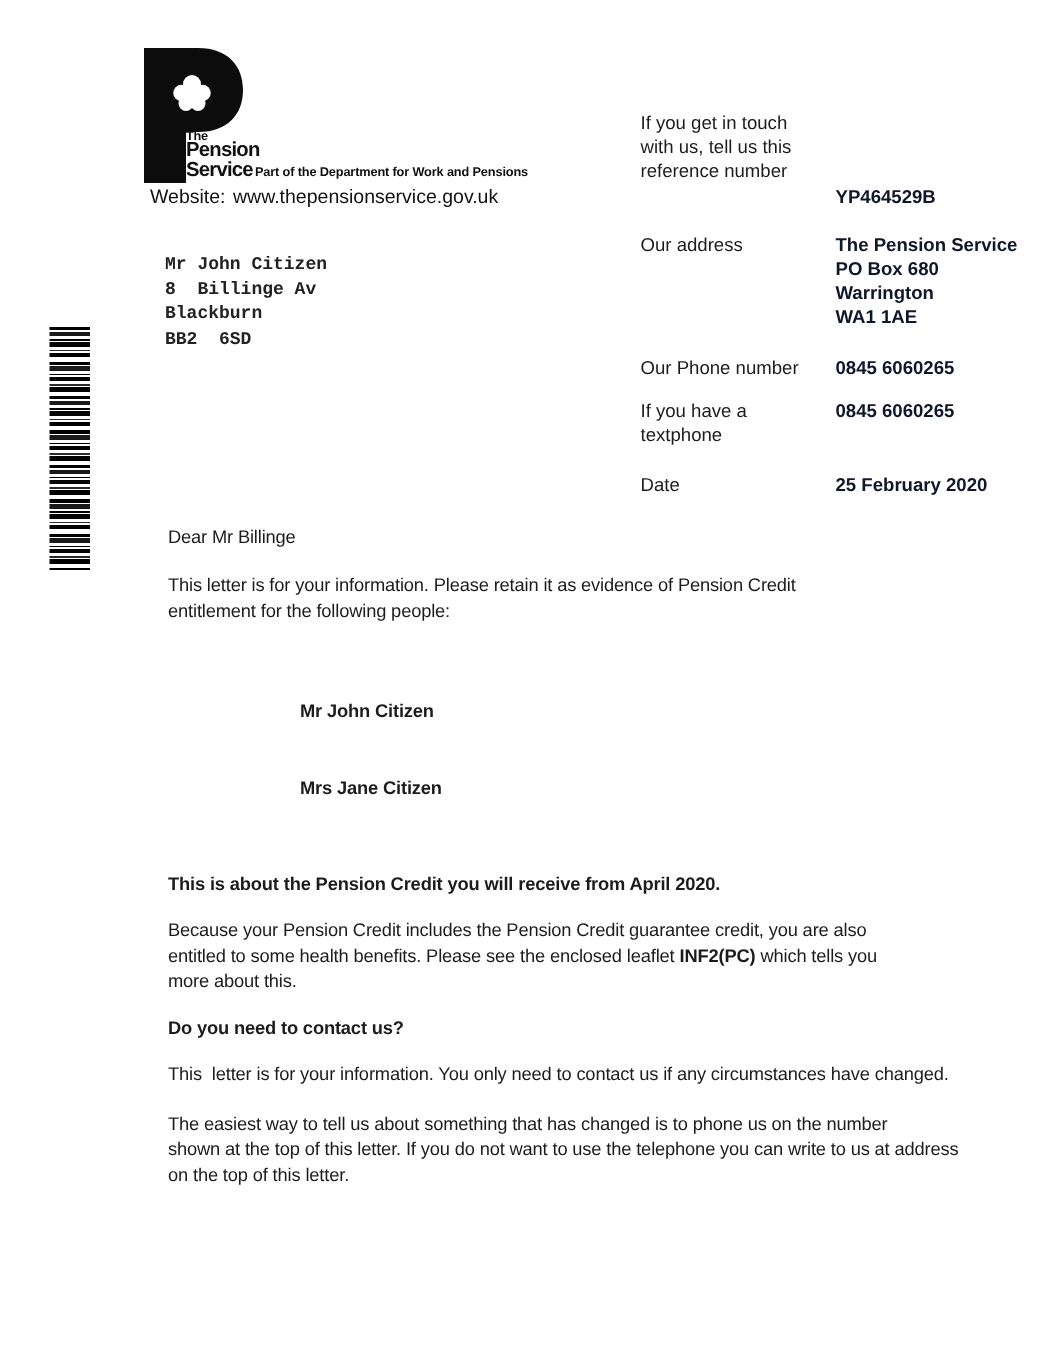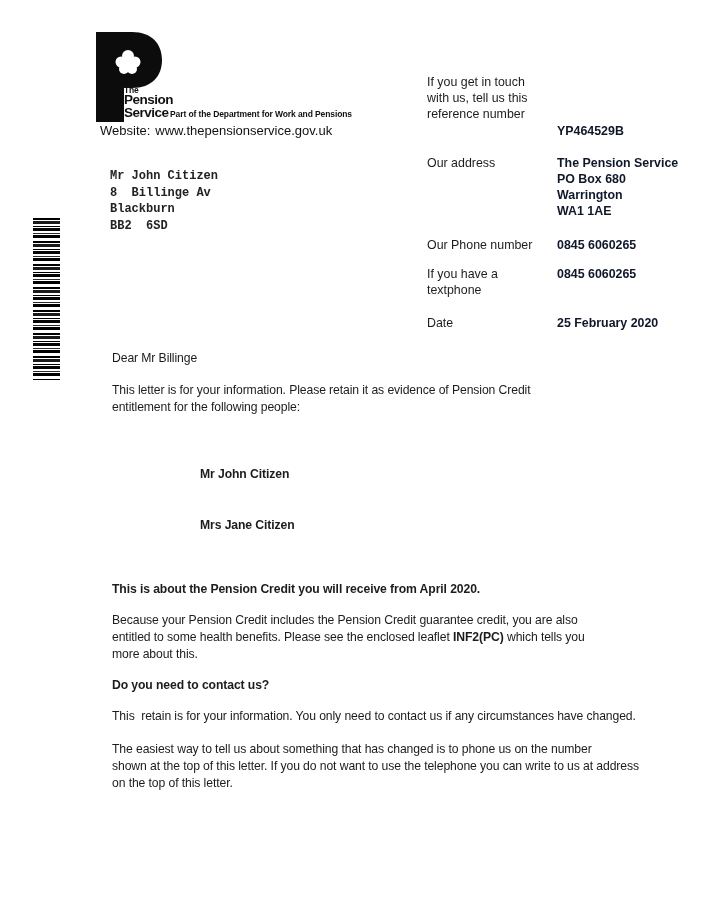--- a/index.html
+++ b/index.html
@@ -134,21 +134,21 @@
 entitlement for the following people:</p>
     <div class="para p-names">
       <div>Mr John Citizen</div>
       <div>Mrs Jane Citizen</div>
     </div>
     <p class="para p-heading">This is about the Pension Credit you will receive from April 2020.</p>
     <p class="para p-because"><span>Because your Pension Credit includes the Pension Credit guarantee credit, you are also
 entitled to some health benefits. Please see the enclosed leaflet </span><span class="bold-inline">INF2(PC)</span><span> which tells you
 more about this.</span></p>
     <p class="para p-contact-h">Do you need to contact us?</p>
-    <p class="para p-contact">This  retain is for your information. You only need to contact us if any circumstances have changed.</p>
+    <p class="para p-contact">This  letter is for your information. You only need to contact us if any circumstances have changed.</p>
     <p class="para p-write">The easiest way to tell us about something that has changed is to phone us on the number
 shown at the top of this letter. If you do not want to use the telephone you can write to us at address
 on the top of this letter.</p>
     <p class="para p-yours">Yours sincerely</p>
 
   </div>
 
 
 </div>
 

